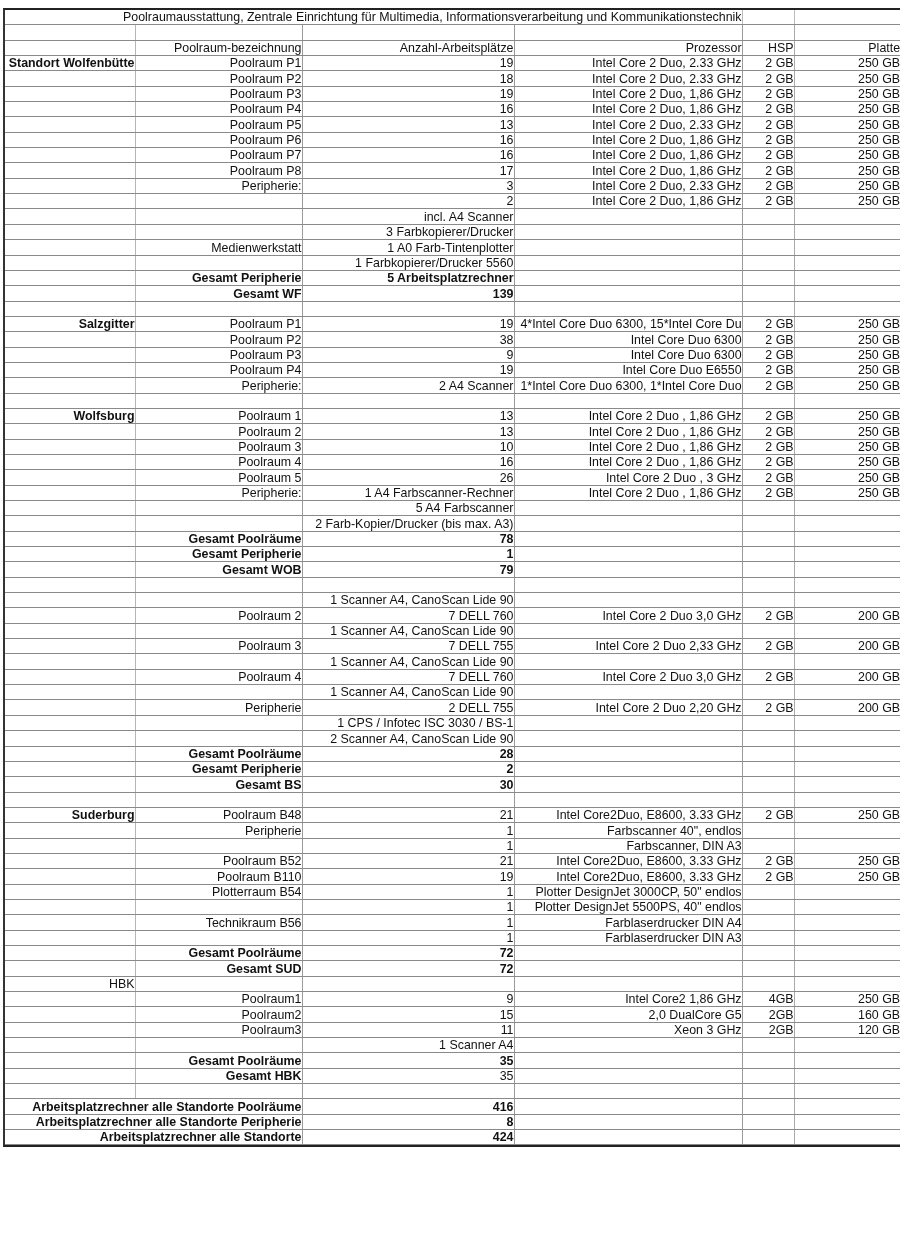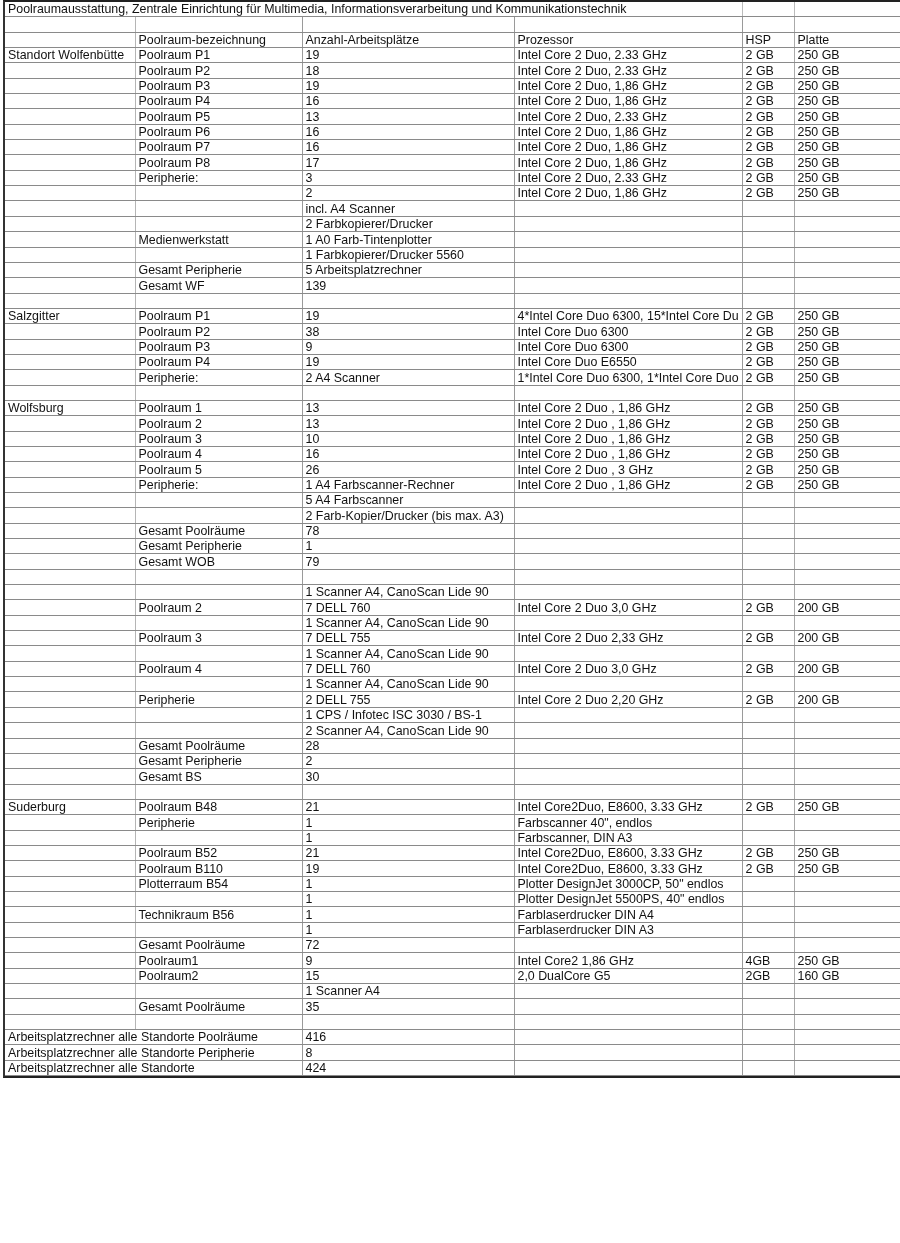--- a/index.html
+++ b/index.html
@@ -1,20 +1,20 @@
 <!DOCTYPE html>
 <html><head>
 <meta charset="utf-8">
 <style>
   html, body { margin: 0; padding: 0; background: #ffffff; }
   body { width: 900px; height: 1243px; overflow: hidden; position: relative; font-family: "Liberation Sans", sans-serif; color: #111; }
-  #sheet { position: absolute; left: 3px; top: 0px; width: 895px; border-top: 2px solid #222; border-bottom: 2px solid #222; border-left: 2px solid #333; }
+  #sheet { position: absolute; left: 3px; top: 8px; width: 895px; border-top: 2px solid #222; border-bottom: 2px solid #222; border-left: 2px solid #333; text-align: right; }
   table { border-collapse: collapse; table-layout: fixed; width: 895px; }
   td { font-size: 12.4px; line-height: 14px; height: 14.35px; padding: 0 0 0 3px; border-bottom: 1px solid #8a8a8a; border-right: 1px solid #9a9a9a; white-space: nowrap; overflow: hidden; vertical-align: bottom; }
-  td.b { font-weight: normal; }
+  td.b { font-weight: bold; }
   td.c1 { border-right-color: #b5b5b5; }
   td.span2 { border-right: 1px solid #9a9a9a; }
   tr.title td { border-right: none; }
   tr.title td.c5, tr.title td.c6 { border-left: 1px solid #bbb; }
   td.c5 { border-right-color: #aaa; }
   td.c6 { border-right: none; }
 </style>
 </head>
 <body>
 
@@ -134,21 +134,21 @@
           <td class="c1"></td>
           <td class="c2"></td>
           <td class="c3">incl. A4 Scanner</td>
           <td class="c4"></td>
           <td class="c5"></td>
           <td class="c6"></td>
         </tr>
         <tr>
           <td class="c1"></td>
           <td class="c2"></td>
-          <td class="c3">2 Farbkopierer/Drucker</td>
+          <td class="c3">3 Farbkopierer/Drucker</td>
           <td class="c4"></td>
           <td class="c5"></td>
           <td class="c6"></td>
         </tr>
         <tr>
           <td class="c1"></td>
           <td class="c2">Medienwerkstatt</td>
           <td class="c3">1 A0 Farb-Tintenplotter</td>
           <td class="c4"></td>
           <td class="c5"></td>
@@ -511,20 +511,36 @@
           <td class="c2"></td>
           <td class="c3">1</td>
           <td class="c4">Farblaserdrucker DIN A3</td>
           <td class="c5"></td>
           <td class="c6"></td>
         </tr>
         <tr>
           <td class="c1"></td>
           <td class="c2 b">Gesamt Poolräume</td>
           <td class="c3 b">72</td>
+          <td class="c4"></td>
+          <td class="c5"></td>
+          <td class="c6"></td>
+        </tr>
+        <tr>
+          <td class="c1"></td>
+          <td class="c2 b">Gesamt SUD</td>
+          <td class="c3 b">72</td>
+          <td class="c4"></td>
+          <td class="c5"></td>
+          <td class="c6"></td>
+        </tr>
+        <tr>
+          <td class="c1">HBK</td>
+          <td class="c2"></td>
+          <td class="c3"></td>
           <td class="c4"></td>
           <td class="c5"></td>
           <td class="c6"></td>
         </tr>
         <tr>
           <td class="c1"></td>
           <td class="c2">Poolraum1</td>
           <td class="c3">9</td>
           <td class="c4">Intel Core2 1,86 GHz</td>
           <td class="c5">4GB</td>
@@ -533,30 +549,46 @@
         <tr>
           <td class="c1"></td>
           <td class="c2">Poolraum2</td>
           <td class="c3">15</td>
           <td class="c4">2,0 DualCore G5</td>
           <td class="c5">2GB</td>
           <td class="c6">160 GB</td>
         </tr>
         <tr>
           <td class="c1"></td>
+          <td class="c2">Poolraum3</td>
+          <td class="c3">11</td>
+          <td class="c4">Xeon 3 GHz</td>
+          <td class="c5">2GB</td>
+          <td class="c6">120 GB</td>
+        </tr>
+        <tr>
+          <td class="c1"></td>
           <td class="c2"></td>
           <td class="c3">1 Scanner A4</td>
           <td class="c4"></td>
           <td class="c5"></td>
           <td class="c6"></td>
         </tr>
         <tr>
           <td class="c1"></td>
           <td class="c2 b">Gesamt Poolräume</td>
           <td class="c3 b">35</td>
+          <td class="c4"></td>
+          <td class="c5"></td>
+          <td class="c6"></td>
+        </tr>
+        <tr>
+          <td class="c1"></td>
+          <td class="c2 b">Gesamt HBK</td>
+          <td class="c3">35</td>
           <td class="c4"></td>
           <td class="c5"></td>
           <td class="c6"></td>
         </tr>
         <tr>
           <td class="c1"></td>
           <td class="c2"></td>
           <td class="c3"></td>
           <td class="c4"></td>
           <td class="c5"></td>

